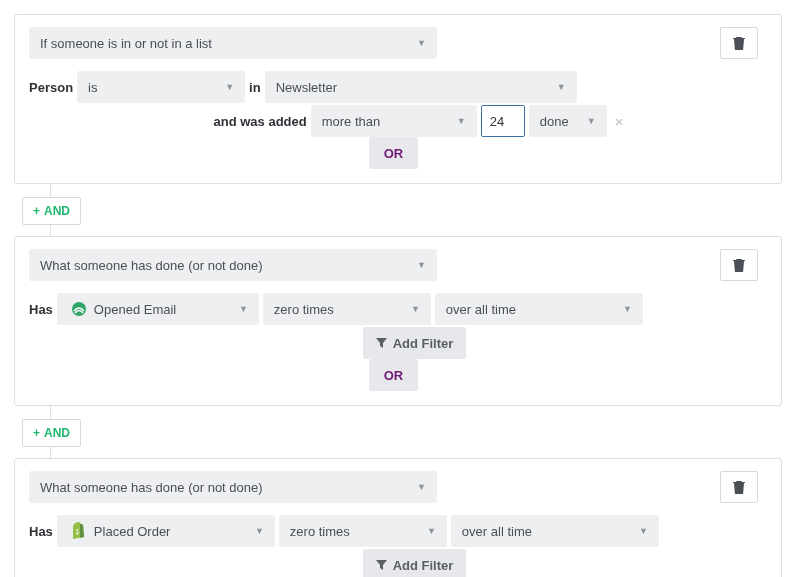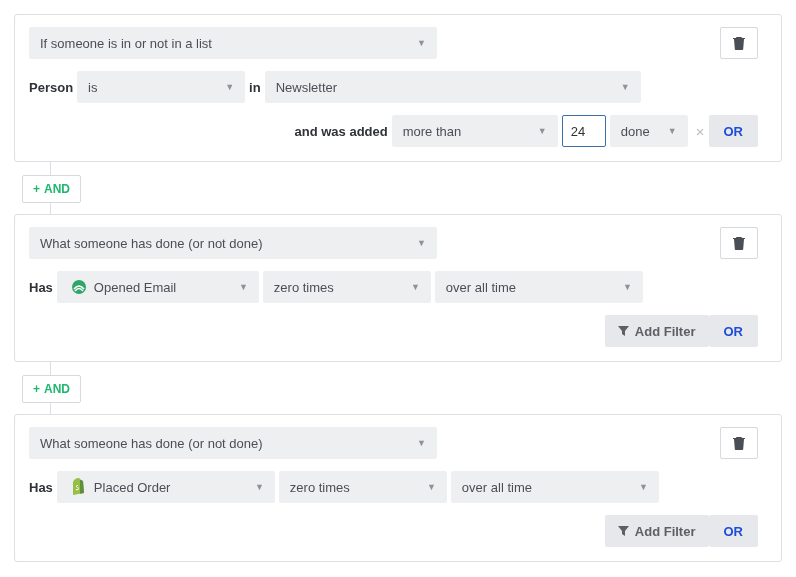--- a/index.html
+++ b/index.html
@@ -58,25 +58,25 @@
     outline: none;
   }
   .clear-x { color: #b9bdc4; font-size: 15px; cursor: pointer; padding: 0 4px; }
   .or-btn {
     background: #e7e8eb;
     border: 1px solid #e7e8eb;
     border-radius: 2px;
     height: 32px;
     padding: 0 14px;
     font-weight: 700;
-    color: #1d4ed8;
+    color: #701a75;
     cursor: pointer;
     display: inline-flex; align-items: center;
   }
-  .bottom-row { display: flex; justify-content: flex-end; align-items: center; margin-top: 12px; }
+  .bottom-row { display: flex; justify-content: flex-start; align-items: center; margin-top: 2px; flex-direction: column; }
   .connector-wrap { position: relative; height: 52px; }
   .connector-line {
     position: absolute;
     left: 36px;
     top: -1px;
     bottom: -1px;
     width: 1px;
     background: #dcdfe3;
   }
   .and-btn {
@@ -128,21 +128,21 @@
     </div>
   </div>
 
   <div class="row">
     <span class="label">Person</span>
     <div class="dropdown" style="width:168px">
       <span>is</span>
       <span class="caret">▼</span>
     </div>
     <span class="label">in</span>
-    <div class="dropdown" style="width:376px">
+    <div class="dropdown" style="width:312px">
       <span>Newsletter</span>
       <span class="caret">▼</span>
     </div>
   </div>
 
   <div class="bottom-row">
     <div class="row" style="margin-left:54px">
       <span class="label">and was added</span>
       <div class="dropdown" style="width:166px">
         <span>more than</span>

